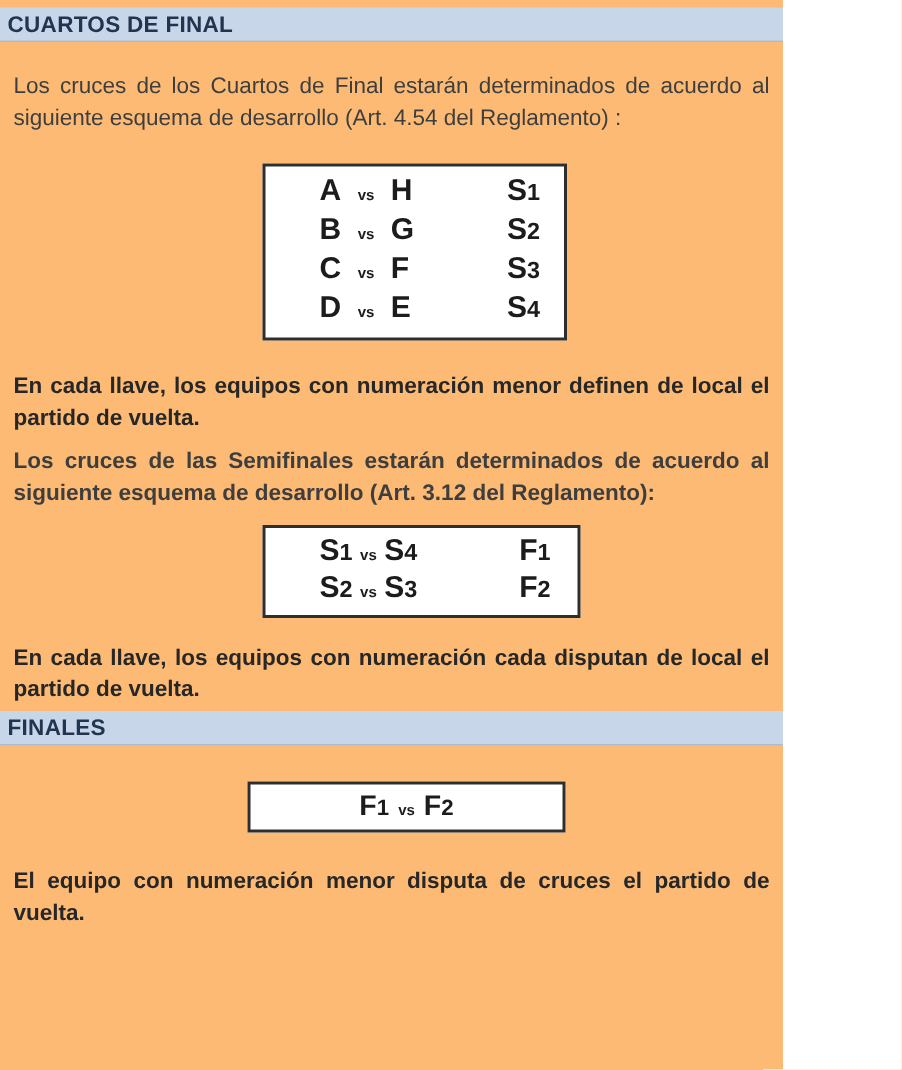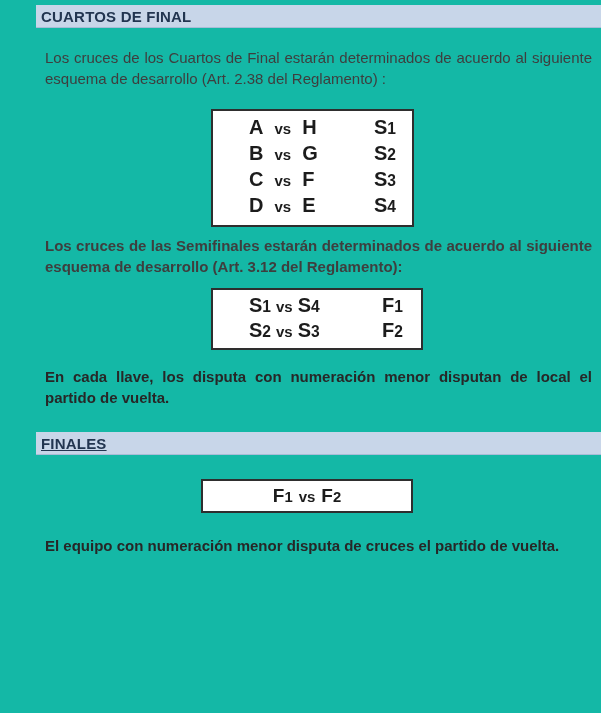--- a/index.html
+++ b/index.html
@@ -1,18 +1,18 @@
 <!DOCTYPE html>
 <html><head>
 <meta charset="utf-8">
 <style>
   html,body{margin:0;padding:0;background:#ffffff;}
   .page{
-    width:601px;height:713px;background:#14b8a6;overflow:hidden;
-    font-family:"Liberation Sans",sans-serif;color:#3e3e3e;box-sizing:border-box;padding-left:36px;
+    width:522px;height:713px;background:#fdba74;overflow:hidden;
+    font-family:"Liberation Sans",sans-serif;color:#3e3e3e;box-sizing:border-box;
   }
   .bar{
     background:#c8d6e9;color:#223550;font-weight:bold;font-size:15px;
     padding:3px 6px 2px 5px;border-bottom:1px solid #a9bcd7;letter-spacing:.2px;
   }
   .bar-first{margin-top:5px;}
   .body{
     font-size:15px;line-height:20.5px;text-align:justify;margin:0 9px;color:#3e3e3e;
   }
   .body.bold{font-weight:bold;color:#272727;}
@@ -30,37 +30,37 @@
     height:26px;font-weight:bold;
   }
   .box-qf .brow{padding:0 16px 0 36px;}
   .box-sf .brow{padding:0 18px 0 36px;height:25px;}
   .pair{display:flex;align-items:baseline;}
   .box-qf .pair{gap:11px;}
   .box-sf .pair{gap:5px;}
   .box-f .pair{gap:6px;}
   .team,.res{font-size:20px;}
   .box-f .team{font-size:19px;}
-  .vs{font-size:15px;text-align:right;}
+  .vs{font-size:10px;text-align:right;}
   .dg{font-size:.78em;}
   .mt-bar2{margin-top:16px;}
   .mt-p2{margin-top:9px;font-weight:bold;}
   .mt-note2{margin-top:17px;}
-  .mt-bar3{margin-top:24px;text-decoration:underline;}
+  .mt-bar3{margin-top:4px;}
   .mt-p3{margin-top:15px;}
   .mt-final{margin-top:23px;}
 </style>
 </head>
 <body>
 
 <div class="page">
 
   <section>
     <div class="bar bar-first">CUARTOS DE FINAL</div>
-    <p class="body p-intro">Los cruces de los Cuartos de Final estarán determinados de acuerdo al siguiente esquema de desarrollo (Art. 2.38 del Reglamento) :</p>
+    <p class="body p-intro">Los cruces de los Cuartos de Final estarán determinados de acuerdo al siguiente esquema de desarrollo (Art. 4.54 del Reglamento) :</p>
 
     <div class="box box-qf">
       <div class="brow">
         <span class="pair">
           <span class="team">A</span>
           <span class="vs">vs</span>
           <span class="team">H</span>
         </span>
         <span class="res">S<span class="dg">1</span></span>
       </div>
@@ -83,20 +83,21 @@
       <div class="brow">
         <span class="pair">
           <span class="team">D</span>
           <span class="vs">vs</span>
           <span class="team">E</span>
         </span>
         <span class="res">S<span class="dg">4</span></span>
       </div>
     </div>
 
+    <p class="body bold p-note">En cada llave, los equipos con numeración menor definen de local el partido de vuelta.</p>
   </section>
 
   <section>
     <p class="body mt-p2">Los cruces de las Semifinales estarán determinados de acuerdo al siguiente esquema de desarrollo (Art. 3.12 del Reglamento):</p>
 
     <div class="box box-sf">
       <div class="brow">
         <span class="pair">
           <span class="team">S<span class="dg">1</span></span>
           <span class="vs">vs</span>
@@ -107,21 +108,21 @@
       <div class="brow">
         <span class="pair">
           <span class="team">S<span class="dg">2</span></span>
           <span class="vs">vs</span>
           <span class="team">S<span class="dg">3</span></span>
         </span>
         <span class="res">F<span class="dg">2</span></span>
       </div>
     </div>
 
-    <p class="body bold mt-note2">En cada llave, los disputa con numeración menor disputan de local el partido de vuelta.</p>
+    <p class="body bold mt-note2">En cada llave, los equipos con numeración cada disputan de local el partido de vuelta.</p>
   </section>
 
   <section>
     <div class="bar mt-bar3">FINALES</div>
 
     <div class="box box-f">
       <span class="pair">
         <span class="team">F<span class="dg">1</span></span>
         <span class="vs">vs</span>
         <span class="team">F<span class="dg">2</span></span>

